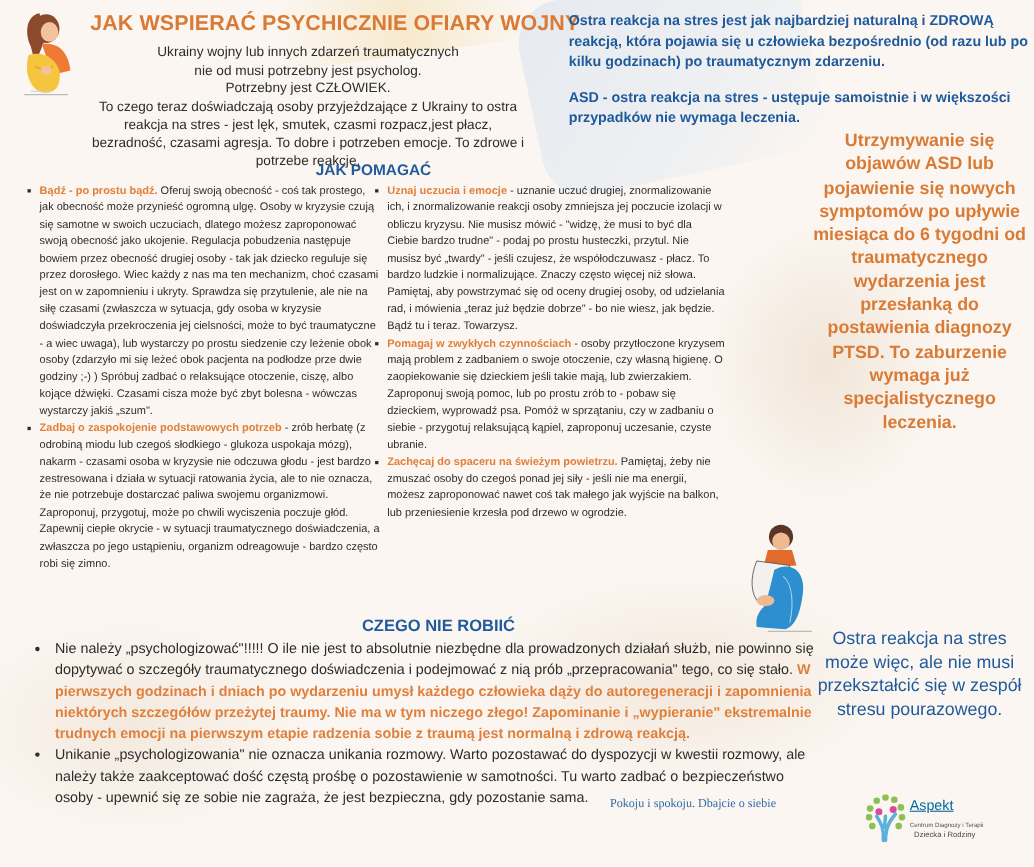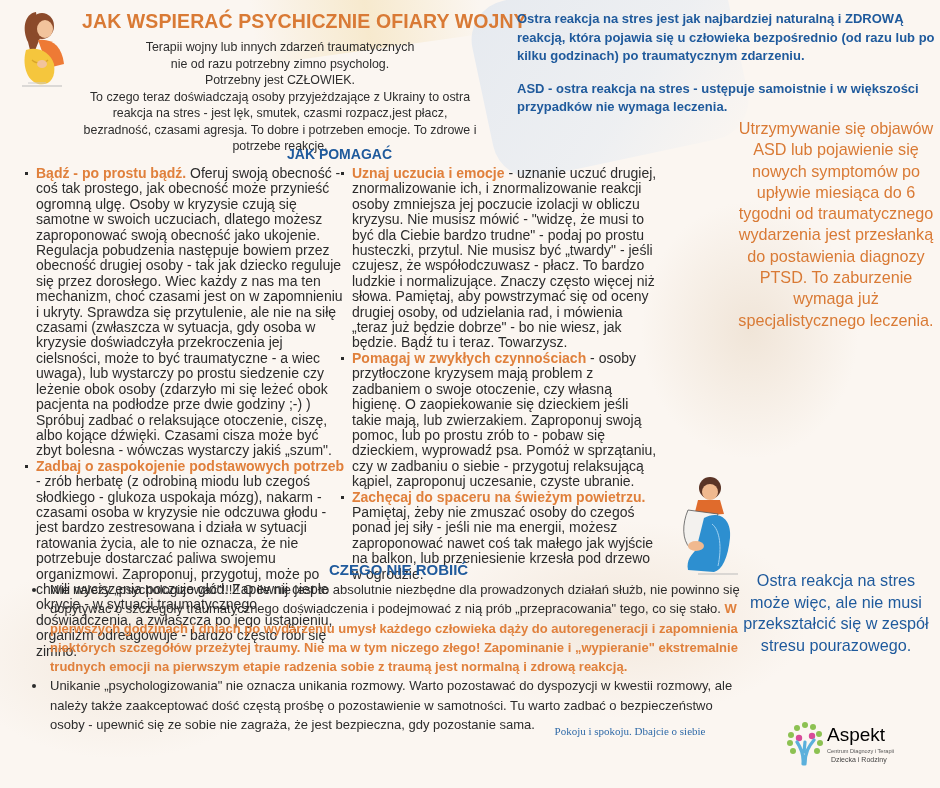--- a/index.html
+++ b/index.html
@@ -13,44 +13,44 @@
   .bg-beige3{left:-40px;top:560px;width:320px;height:200px;background:radial-gradient(ellipse at center,#f3e9de 0%,rgba(243,233,222,0) 70%);}
 
   .abs{position:absolute;}
   .title{left:82px;top:10px;width:420px;font-weight:bold;font-size:19.5px;color:#d97a35;letter-spacing:.1px;white-space:nowrap;}
   .intro{left:80px;top:39px;width:400px;text-align:center;font-size:12.4px;line-height:16.5px;color:#2d2d2d;}
   .intro p{margin:0;}
 
   .blue-top{left:517px;top:10px;width:420px;font-size:13px;line-height:18.5px;font-weight:bold;color:#1f5a9c;}
   .blue-top p{margin:0 0 14px 0;}
 
-  .orange-right{left:738px;top:118px;width:196px;text-align:center;font-weight:normal;font-size:16.2px;line-height:21.3px;color:#d97a35;}
+  .orange-right{left:738px;top:118px;width:196px;text-align:center;font-weight:bold;font-size:16.2px;line-height:21.3px;color:#d97a35;}
   .blue-right{left:738px;top:570px;width:196px;text-align:center;font-weight:normal;font-size:16.2px;line-height:21.5px;color:#1f5a9c;}
 
   .h-help{left:287px;top:146px;font-weight:bold;font-size:14px;color:#1f5a9c;}
   .h-dont{left:312px;top:561px;font-weight:bold;font-size:15px;color:#1f5a9c;margin-left:17px;}
 
-  .col{font-size:14px;line-height:15.4px;color:#2c2c2c;}
+  .col{font-size:10px;line-height:15.4px;color:#2c2c2c;}
   .col ul{margin:0;padding:0 0 0 14px;list-style:none;}
   .col li{position:relative;margin:0;}
   .col li::before{content:"";position:absolute;left:-11px;top:6px;width:3px;height:3px;background:#2c2c2c;}
   .col .hl{color:#e0803c;font-weight:bold;}
   .col1{left:22px;top:166px;width:325px;}
   .col2{left:338px;top:166px;width:322px;}
 
   .dont{left:22px;top:580px;width:720px;font-size:13px;line-height:19.3px;color:#2c2c2c;}
   .dont ul{margin:0;padding:0 0 0 28px;list-style:none;}
   .dont li{position:relative;}
   .dont li::before{content:"";position:absolute;left:-18px;top:8px;width:4px;height:4px;border-radius:50%;background:#2c2c2c;}
   .dont .hl{color:#e0803c;font-weight:bold;}
 
   .signoff{left:500px;top:723px;width:260px;text-align:center;font-size:11px;line-height:16px;color:#2f6aa8;font-family:Liberation Serif, serif;}
 
   .logo{left:787px;top:722px;width:150px;height:44px;}
-  .logo-name{position:absolute;left:40px;top:2px;font-size:19px;color:#000000;font-weight:normal;}
+  .logo-name{position:absolute;left:40px;top:2px;font-size:13px;color:#0369a1;font-weight:normal;text-decoration:underline;}
   .logo-sub1{position:absolute;left:40px;top:26px;font-size:5.6px;color:#555;white-space:nowrap;}
   .logo-sub2{position:absolute;left:44px;top:34px;font-size:7px;color:#444;white-space:nowrap;}
 </style>
 </head>
 <body>
 
 <div class="bg-stripe bg-gold"></div>
 <div class="bg-stripe bg-blue"></div>
 <div class="bg-stripe bg-beige"></div>
 <div class="bg-stripe bg-beige2"></div>
@@ -64,22 +64,22 @@
   <path d="M8 42 C4 56 8 72 20 76 C32 78 38 70 36 56 C32 44 20 38 8 42 Z" fill="#f5c63d"></path>
   <path d="M14 52 C18 56 26 56 30 52" stroke="#d9a52a" stroke-width="1.2" fill="none"></path>
   <ellipse cx="24" cy="56" rx="5" ry="4" fill="#f2c39c"></ellipse>
   <path d="M4 78 L44 78" stroke="#bbb" stroke-width="1"></path>
   <path d="M10 75 L28 75" stroke="#ccc" stroke-width="1"></path>
 </svg>
 
 <div class="abs title">JAK WSPIERAĆ PSYCHICZNIE  OFIARY WOJNY</div>
 
 <div class="abs intro">
-  <p>Terapii wojny lub innych zdarzeń traumatycznych</p>
-  <p>nie od razu potrzebny zimno psycholog.</p>
+  <p>Ukrainy wojny lub innych zdarzeń traumatycznych</p>
+  <p>nie od musi potrzebny jest psycholog.</p>
   <p>Potrzebny jest CZŁOWIEK.</p>
   <p>To czego teraz doświadczają osoby przyjeżdzające z Ukrainy to ostra reakcja na stres - jest lęk, smutek, czasmi rozpacz,jest płacz, bezradność, czasami agresja. To dobre i potrzeben emocje. To zdrowe i potrzebe reakcje.</p>
 </div>
 
 <div class="abs blue-top">
   <p>Ostra reakcja na stres jest jak najbardziej naturalną i ZDROWĄ reakcją, która pojawia się u człowieka bezpośrednio (od razu lub po kilku godzinach) po traumatycznym zdarzeniu.</p>
   <p>ASD  - ostra reakcja na stres - ustępuje samoistnie i w większości przypadków nie wymaga leczenia.</p>
 </div>
 
 <div class="abs orange-right">Utrzymywanie się objawów ASD lub pojawienie się nowych symptomów po upływie miesiąca do 6 tygodni od traumatycznego wydarzenia jest przesłanką do postawienia diagnozy PTSD. To zaburzenie wymaga już specjalistycznego leczenia.</div>

